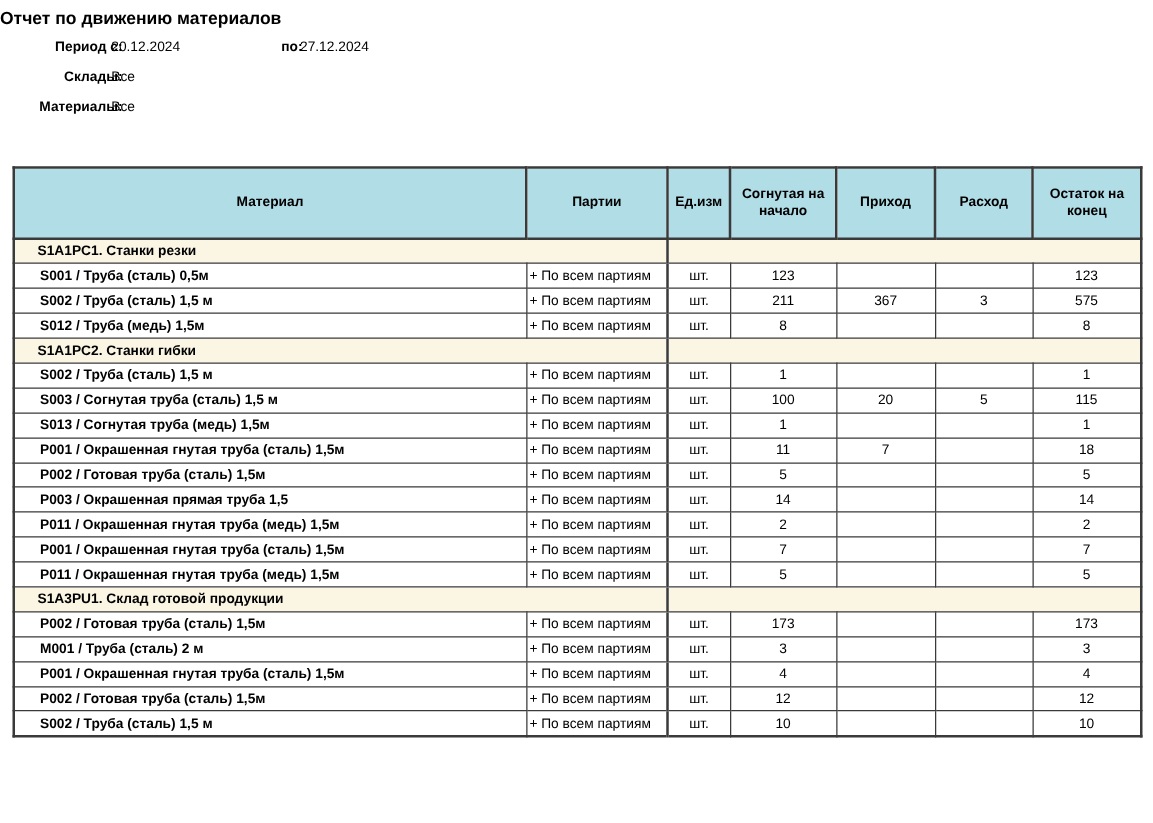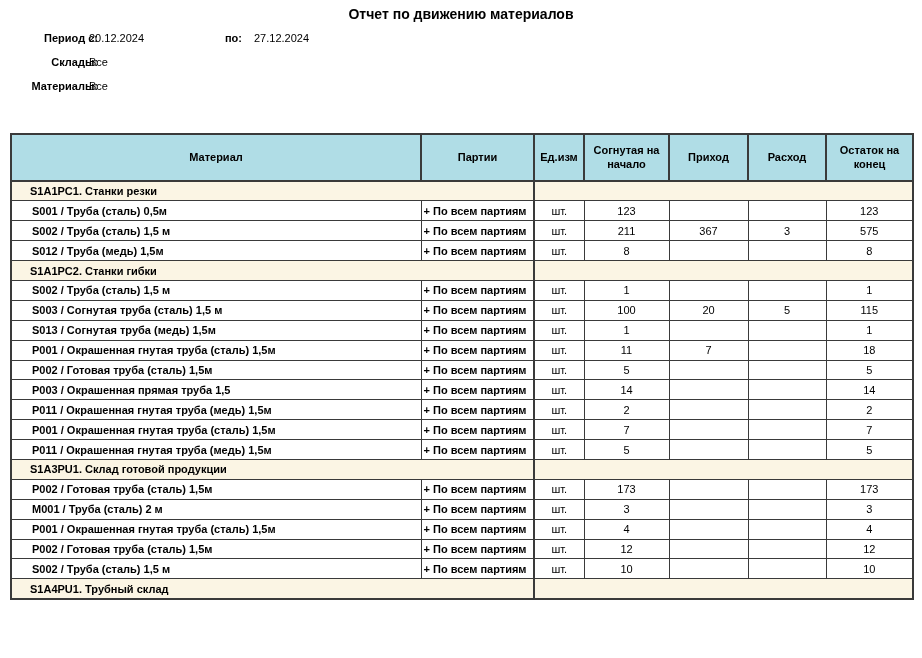--- a/index.html
+++ b/index.html
@@ -8,58 +8,58 @@
     --border:#3a3a3a;
   }
   html,body{margin:0;padding:0;}
   body{
     width:922px;height:658px;position:relative;overflow:hidden;
     background:#ffffff;color:#000;
     font-family:"Liberation Sans", sans-serif;
   }
   .title{
     position:absolute;top:6px;left:0;width:922px;
-    text-align:center;font-size:14px;font-weight:bold;
+    font-size:14px;font-weight:bold;
   }
   .param-row{position:absolute;height:14px;font-size:11px;}
   .param-label{
     position:absolute;left:0;width:98px;text-align:right;font-weight:bold;
   }
   .param-value{position:absolute;left:89px;white-space:nowrap;}
   .param-label2{
     position:absolute;left:150px;width:92px;text-align:right;font-weight:bold;
   }
-  .param-value2{position:absolute;left:254px;white-space:nowrap;}
+  .param-value2{position:absolute;left:240px;white-space:nowrap;}
 
   table.report{
     position:absolute;left:10px;top:133px;width:902px;
     border-collapse:collapse;table-layout:fixed;
     font-size:11px;border:2px solid var(--border);
   }
   .report th,.report td{
     border:1px solid var(--border);
     overflow:hidden;white-space:nowrap;
     padding:0 3px;box-sizing:border-box;
   }
-  .report thead tr{height:47px;}
+  .report thead tr{height:57px;}
   .report thead th{
     background:var(--header-bg);
     border:2px solid var(--border);
     font-weight:bold;text-align:center;vertical-align:middle;
     white-space:normal;line-height:1.25;padding:0 2px;
   }
   .report tbody tr{height:19.9px;}
   tr.group td{
     background:var(--group-bg);font-weight:bold;text-align:left;
     padding-left:18px;
   }
   tr.group td.group-name{border-right:2px solid var(--border);}
   td.mat{font-weight:bold;padding-left:20px;margin-top:36px;}
   td.batch{
-    font-weight:bold;text-align:left;padding:0 2px;
+    font-weight:normal;text-align:left;padding:0 2px;
     border-right:2px solid var(--border);
   }
   td.unit,td.num{text-align:center;font-weight:normal;}
 </style>
 </head>
 <body>
 
 <div class="title">Отчет по движению материалов</div>
 
 <div class="param-row" style="top:32px;">
@@ -259,18 +259,14 @@
       </tr>
       <tr class="data">
         <td class="mat">S002 / Труба (сталь) 1,5 м</td>
         <td class="batch">+ По всем партиям</td>
         <td class="unit">шт.</td>
         <td class="num">10</td>
         <td class="num"></td>
         <td class="num"></td>
         <td class="num">10</td>
       </tr>
-      <tr class="group">
-        <td class="group-name" colspan="2">S1A4PU1. Трубный склад</td>
-        <td colspan="5"></td>
-      </tr>
     </tbody>
 </table>
 
 </body></html>

